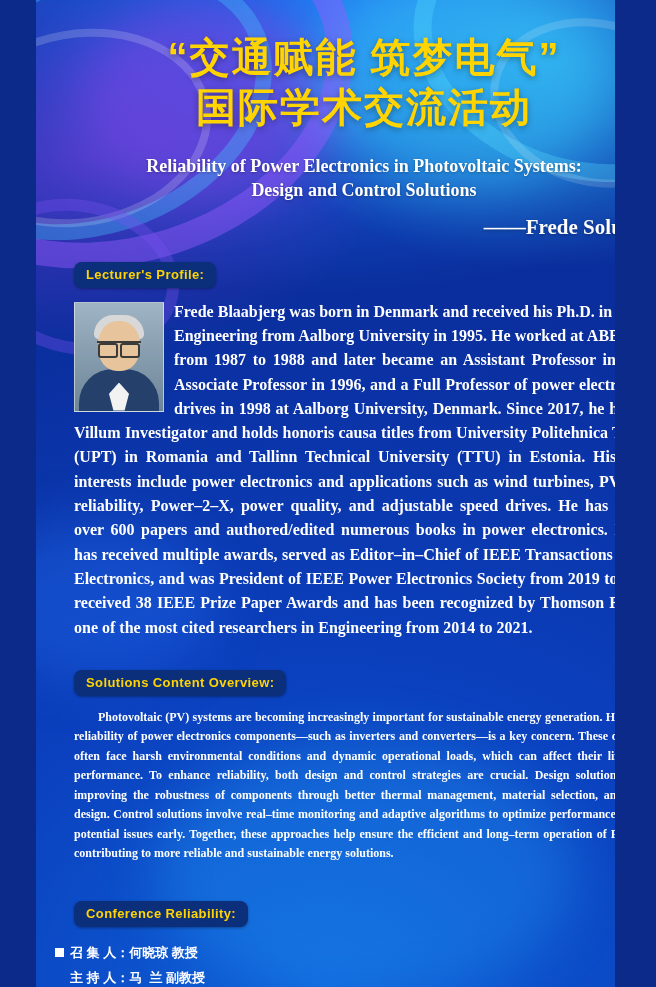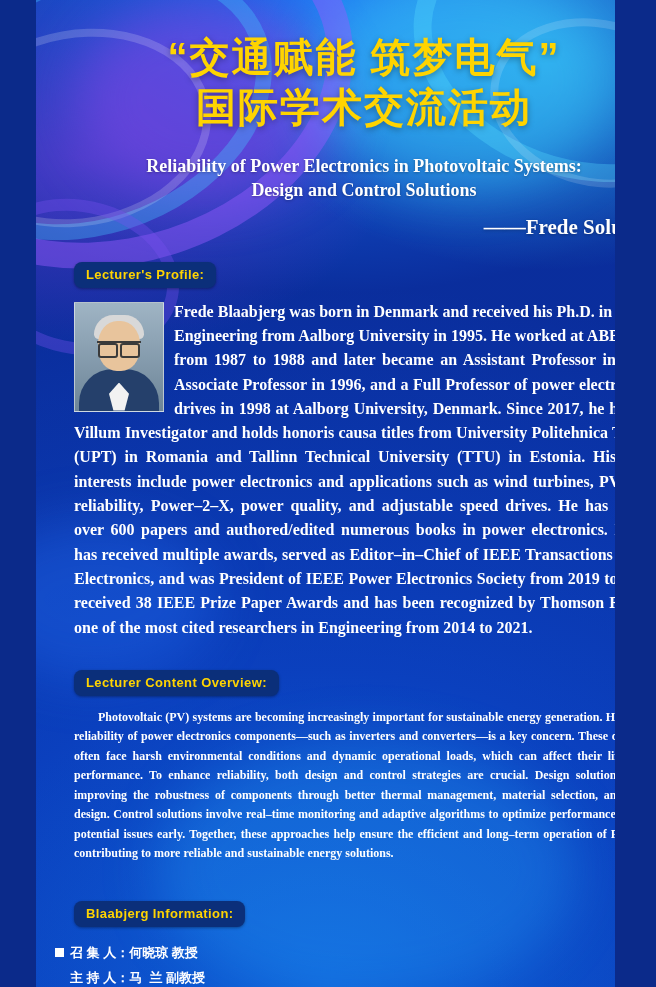--- a/index.html
+++ b/index.html
@@ -271,28 +271,28 @@
           <div class="hair"></div>
           <div class="face"></div>
           <div class="glasses"></div>
         </div>
         <span>Frede Blaabjerg was born in Denmark and received his Ph.D. in Electrical Engineering from Aalborg University in 1995. He worked at ABB–Scandia from 1987 to 1988 and later became an Assistant Professor in 1992, an Associate Professor in 1996, and a Full Professor of power electronics and drives in 1998 at Aalborg University, Denmark. Since 2017, he has been a Villum Investigator and holds honoris causa titles from University Politehnica Timisoara (UPT) in Romania and Tallinn Technical University (TTU) in Estonia. His research interests include power electronics and applications such as wind turbines, PV systems, reliability, Power–2–X, power quality, and adjustable speed drives. He has published over 600 papers and authored/edited numerous books in power electronics. Blaabjerg has received multiple awards, served as Editor–in–Chief of IEEE Transactions on Power Electronics, and was President of IEEE Power Electronics Society from 2019 to 2020. He received 38 IEEE Prize Paper Awards and has been recognized by Thomson Reuters as one of the most cited researchers in Engineering from 2014 to 2021.</span>
       </div>
     </div>
 
     <div class="overview-block">
       <div class="label-wrap">
-        <span class="label">Lecturer Content Overview:</span>
+        <span class="label">Solutions Content Overview:</span>
       </div>
       <div class="overview-body">Photovoltaic (PV) systems are becoming increasingly important for sustainable energy generation. However, the reliability of power electronics components—such as inverters and converters—is a key concern. These components often face harsh environmental conditions and dynamic operational loads, which can affect their lifespan and performance. To enhance reliability, both design and control strategies are crucial. Design solutions focus on improving the robustness of components through better thermal management, material selection, and modular design. Control solutions involve real–time monitoring and adaptive algorithms to optimize performance and detect potential issues early. Together, these approaches help ensure the efficient and long–term operation of PV systems, contributing to more reliable and sustainable energy solutions.</div>
     </div>
 
     <div class="conf-block">
       <div class="label-wrap">
-        <span class="label">Blaabjerg Information:</span>
+        <span class="label">Conference Reliability:</span>
       </div>
       <div class="conf-body">
         <div class="conf-row">
           <span class="bullet"></span>
           <span class="conf-text">召 集 人：何晓琼 教授</span>
         </div>
         <div class="conf-row">
           <span class="bullet-spacer"></span>
           <span class="conf-text">主 持 人：马  兰 副教授</span>
         </div>

